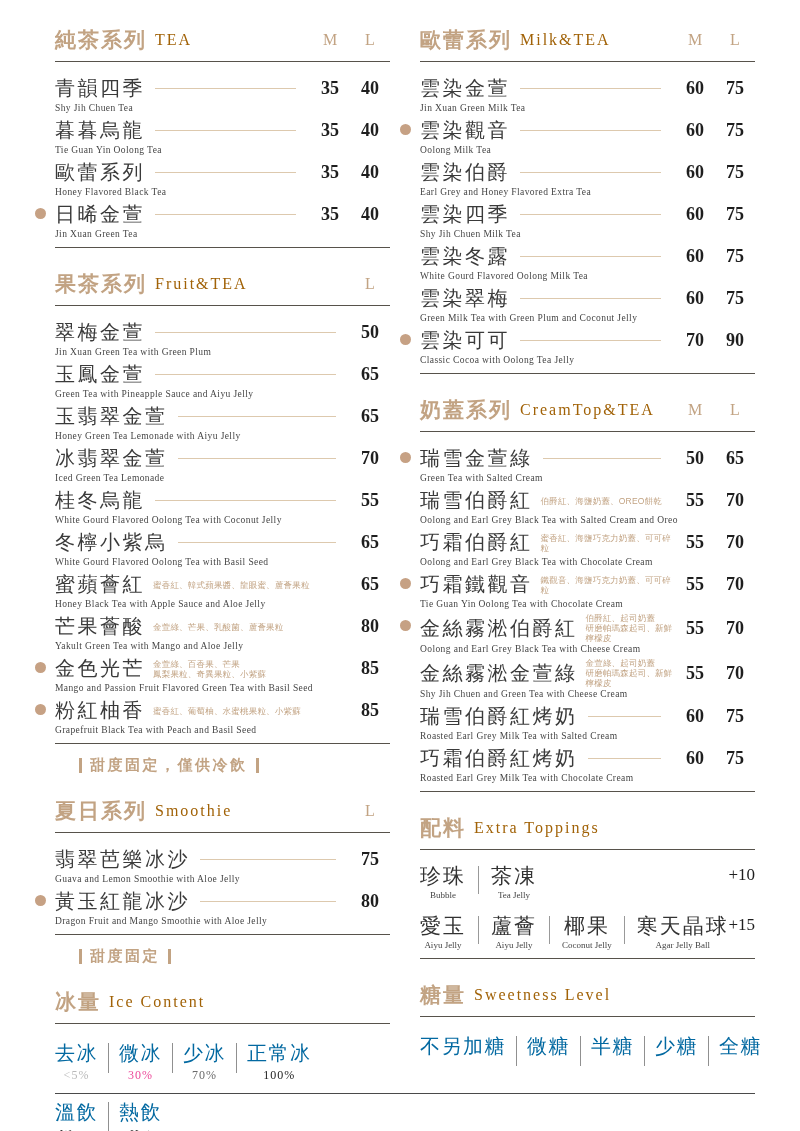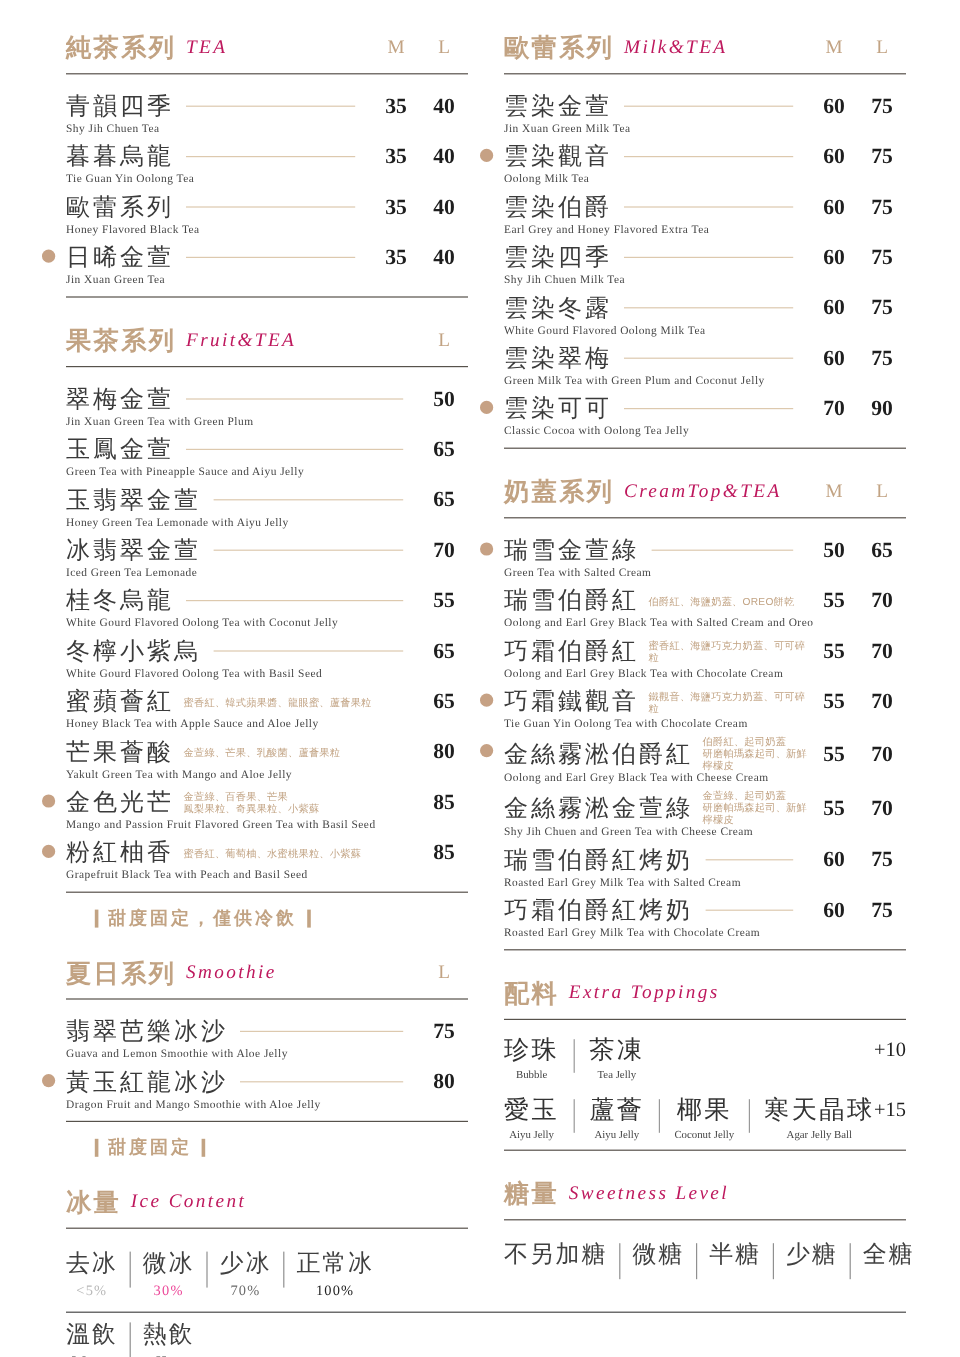--- a/index.html
+++ b/index.html
@@ -9,21 +9,21 @@
   .col{position:absolute;top:26px;width:335px;}
   .col-left{left:55px;}
   .col-right{left:420px;}
   .section{margin-bottom:22px;}
 
   
   .sec-header{display:flex;align-items:center;border-bottom:1.5px solid #57524b;
               padding-bottom:7px;margin-bottom:13px;}
   .sec-zh{font-size:21px;font-weight:700;letter-spacing:2px;color:#c2a383;}
   .sec-en{font-family:"Liberation Serif",serif;font-size:16px;letter-spacing:2px;
-          color:#be185d;margin-left:8px;white-space:nowrap;font-style:italic;}
+          color:#a16207;margin-left:8px;white-space:nowrap;}
   .sec-sizes{margin-left:auto;display:flex;}
   .sec-size{width:40px;text-align:center;font-family:"Liberation Serif",serif;
             font-size:16px;color:#c2a383;}
 
   
   .item{position:relative;margin-bottom:4px;}
   .item-main{display:flex;align-items:center;min-height:24px;}
   .item-zh{font-size:20px;color:#3a3a3a;letter-spacing:2.5px;white-space:nowrap;}
   .leader{flex:1;height:1px;background:#ddc9ae;margin:0 14px 0 10px;align-self:center;}
   .notes{flex:1;margin-left:8px;color:#c2a383;font-size:8.5px;line-height:10px;
@@ -38,21 +38,21 @@
 
   .sec-close{border-top:1.5px solid #57524b;margin-top:8px;}
   .footnote{display:flex;align-items:center;margin:12px 0 4px 24px;color:#c2a383;
             font-weight:700;font-size:15px;letter-spacing:2.5px;}
   .fbar{width:3px;height:15px;background:#c2a383;flex:none;}
   .fbar.l{margin-right:8px;} .fbar.r{margin-left:8px;}
 
   
   .opt-row{display:flex;align-items:flex-start;margin:16px 0 8px;}
   .opt{text-align:center;}
-  .opt-zh{font-size:20px;color:#404040;letter-spacing:1.5px;line-height:26px;white-space:nowrap;}
+  .opt-zh{font-size:20px;color:#0369a1;letter-spacing:1.5px;line-height:26px;white-space:nowrap;}
   .opt-sub{font-size:12px;margin-top:2px;letter-spacing:1px;font-family:"Liberation Serif",serif;}
   .opt-div{width:1px;height:30px;background:#909090;margin:3px 10px 0;flex:none;}
 
   
   .top-row{display:flex;align-items:flex-start;position:relative;margin-top:13px;}
   .topping{text-align:center;}
   .top-zh{font-size:21px;color:#333333;letter-spacing:2px;line-height:26px;white-space:nowrap;}
   .top-en{font-family:"Liberation Serif",serif;font-size:9px;color:#454545;margin-top:1px;}
   .top-div{width:1px;height:28px;background:#999999;margin:3px 12px 0;flex:none;}
   .top-price{position:absolute;right:0;top:2px;font-family:"Liberation Serif",serif;

